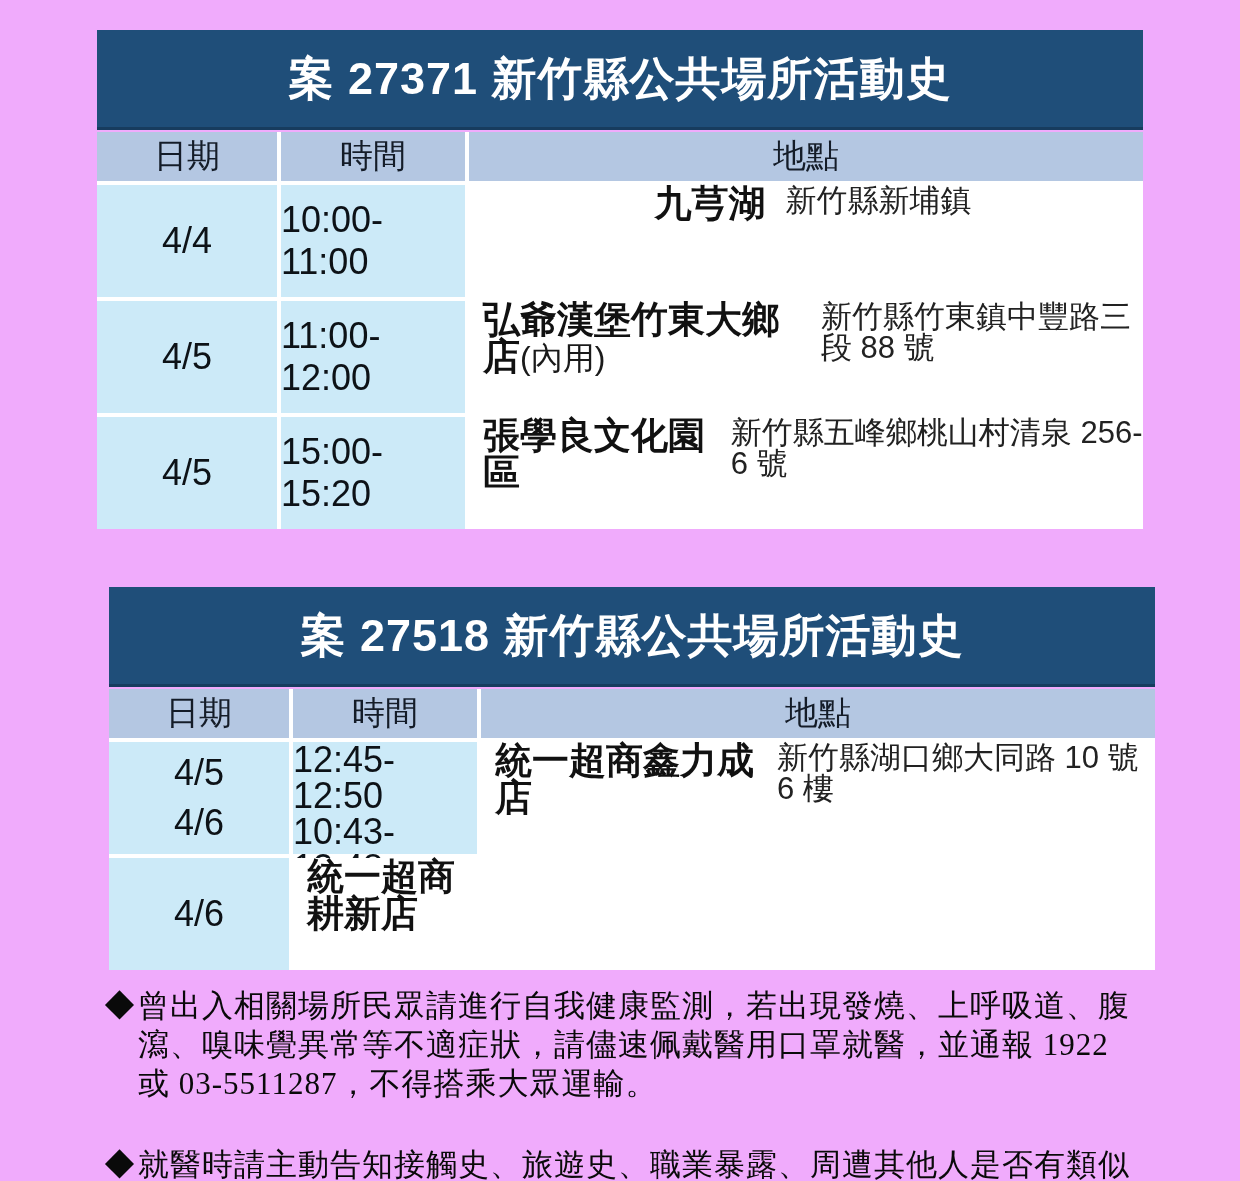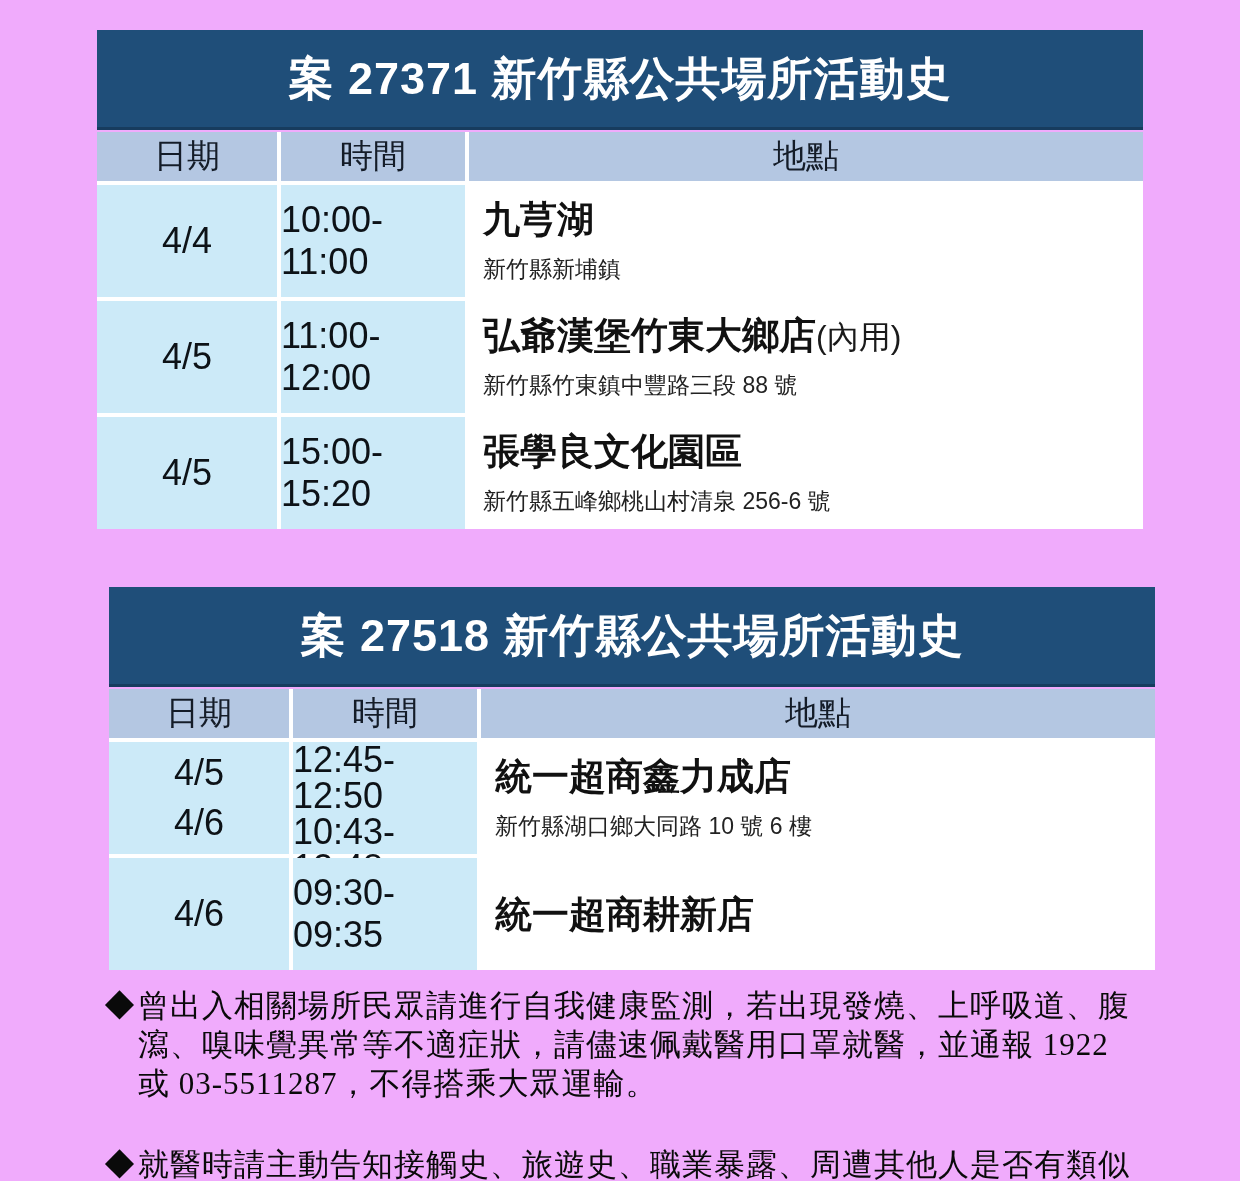--- a/index.html
+++ b/index.html
@@ -72,38 +72,37 @@
     justify-content: center;
   }
   .dcell.multi { justify-content: space-evenly; }
   .dcell.multi div { line-height: 1; }
 
   .pcell {
     background: #ffffff;
     height: 112px;
     align-items: flex-start;
     justify-content: center;
-    flex-direction: column;
     padding-left: 14px;
     box-sizing: border-box;
     gap: 20px;
   }
   .place-line { line-height: 1; }
   .place {
     font-size: 37px;
     font-weight: bold;
     color: #111111;
   }
   .suffix {
     font-size: 32px;
     font-weight: normal;
     color: #1a1a1a;
   }
   .addr {
-    font-size: 23px;
+    font-size: 31px;
     color: #222222;
     line-height: 1;
   }
 
   
   .footnotes {
     width: 1070px;
     margin-left: 88px;
     margin-top: 12px;
     font-family: "Liberation Serif", serif;
@@ -190,23 +189,20 @@
           <div>10:43-12:48</div>
         </div>
         <div class="cell pcell">
           <div class="place-line"><span class="place">統一超商鑫力成店</span><span class="suffix"></span></div>
           <div class="addr">新竹縣湖口鄉大同路 10 號 6 樓</div>
         </div>
 
         <div class="cell dcell">
           <div>4/6</div>
         </div>
-        <div class="cell dcell">
-          <div>09:30-09:35</div>
-        </div>
         <div class="cell pcell">
           <div class="place-line"><span class="place">統一超商耕新店</span><span class="suffix"></span></div>
         </div>
       </div>
     </div>
   </div>
 
   <div class="footnotes">
     <p class="footnote"><span class="bullet">◆</span><span>曾出入相關場所民眾請進行自我健康監測，若出現發燒、上呼吸道、腹瀉、嗅味覺異常等不適症狀，請儘速佩戴醫用口罩就醫，並通報 1922 或 03-5511287，不得搭乘大眾運輸。</span></p>
     <p class="footnote"><span class="bullet">◆</span><span>就醫時請主動告知接觸史、旅遊史、職業暴露、周遭其他人是否有類似症狀等。</span></p>

